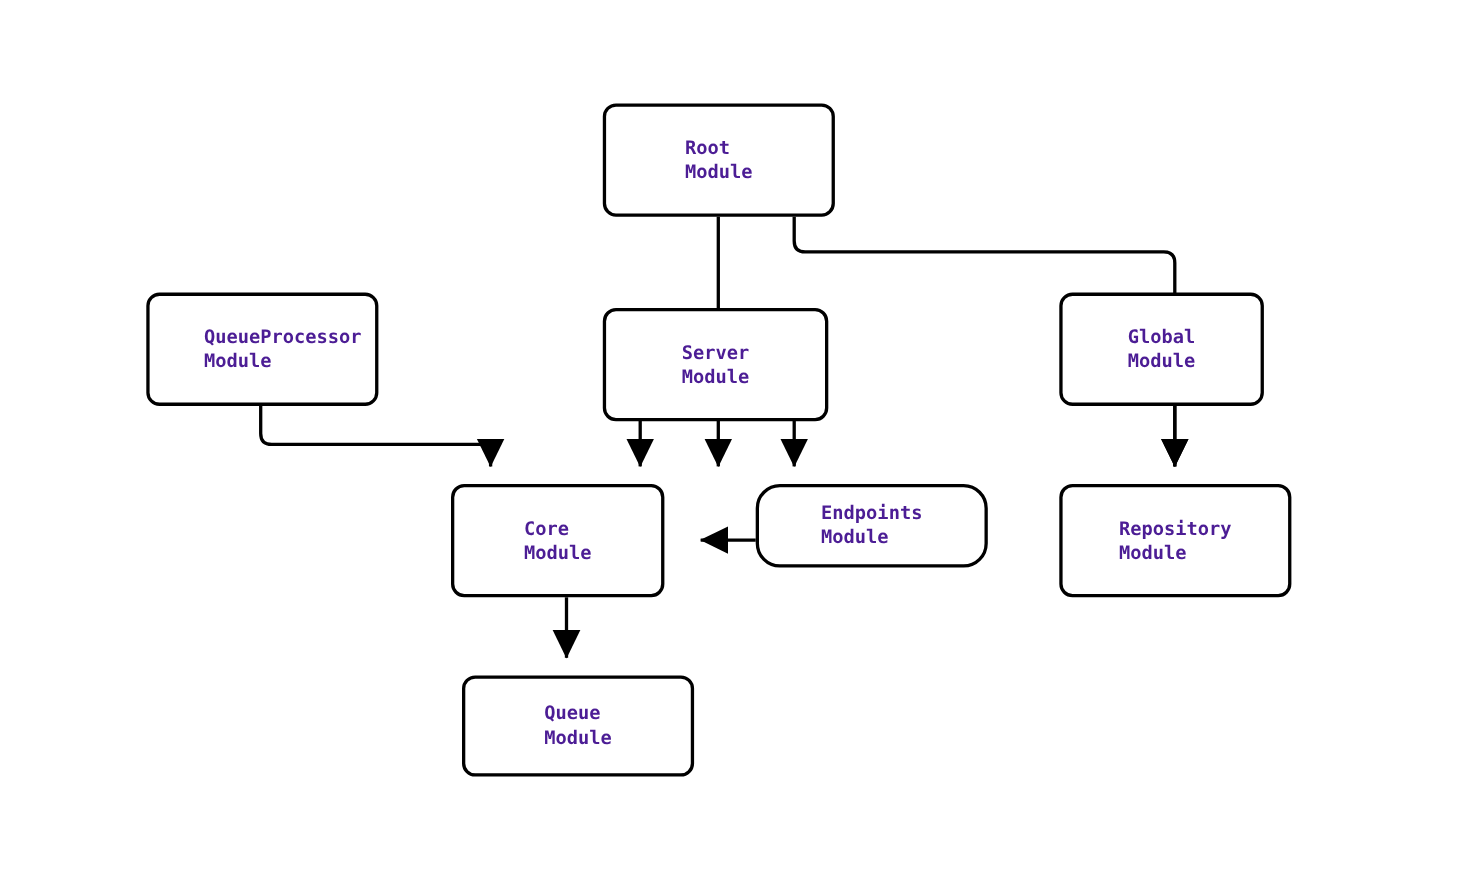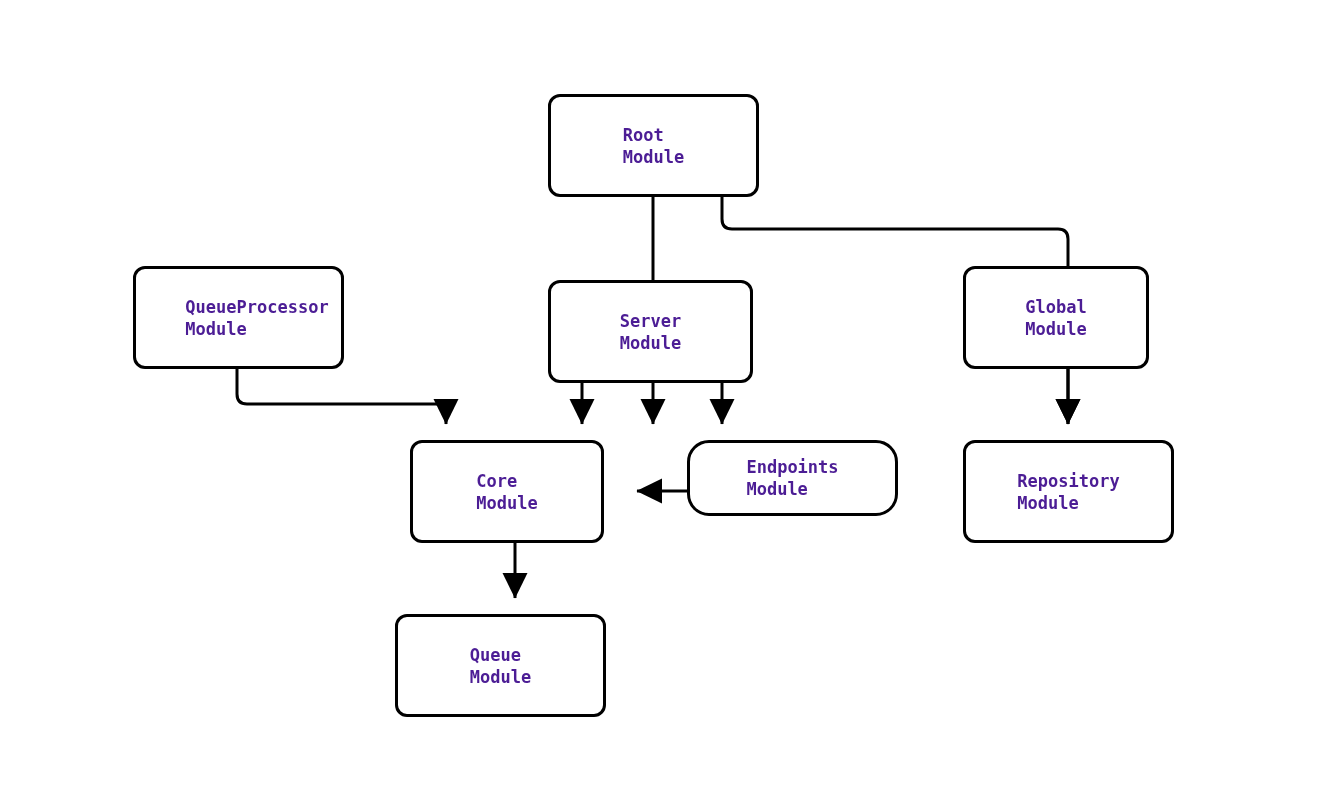--- a/index.html
+++ b/index.html
@@ -96,18 +96,18 @@
   <div class="node" style="left: 687px; top: 440px; width: 211px; height: 76px; background: rgb(255, 255, 255); border-color: rgb(0, 0, 0); border-radius: 22px;">
     <span class="node-label">Endpoints
 Module</span>
   </div>
 
   <div class="node" style="left: 963px; top: 440px; width: 211px; height: 103px; background: rgb(255, 255, 255); border-color: rgb(0, 0, 0);">
     <span class="node-label">Repository
 Module</span>
   </div>
 
-  <div class="node" style="left: 395px; top: 614px; width: 211px; height: 103px; background: rgb(255, 255, 255); border-color: rgb(0, 0, 0);">
+  <div class="node" style="left: 420px; top: 614px; width: 211px; height: 92px; background: rgb(255, 255, 255); border-color: rgb(0, 0, 0);">
     <span class="node-label">Queue
 Module</span>
   </div>
 
 </div>
 
 </body></html>

